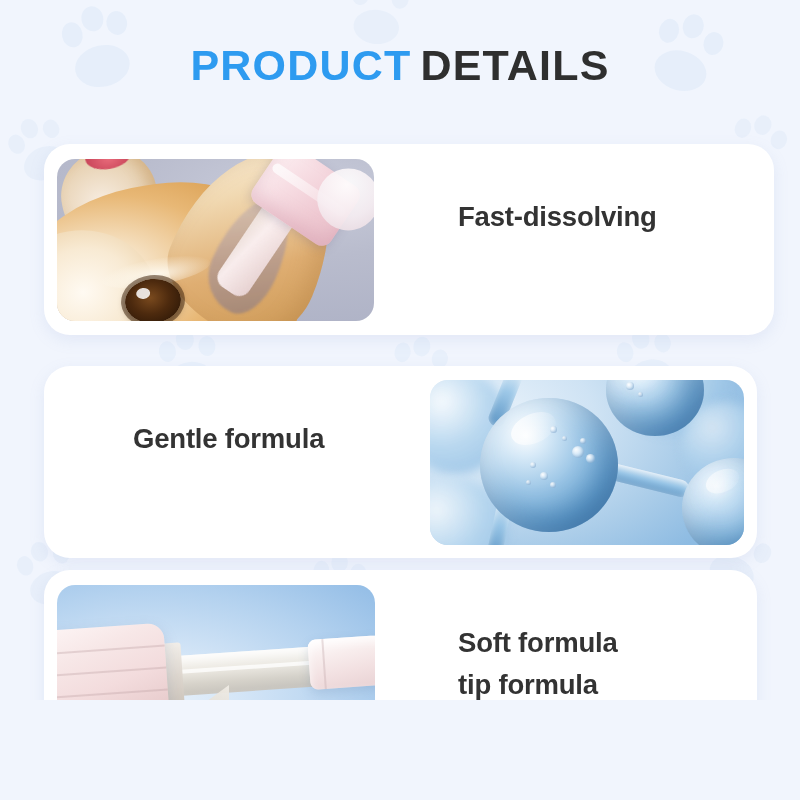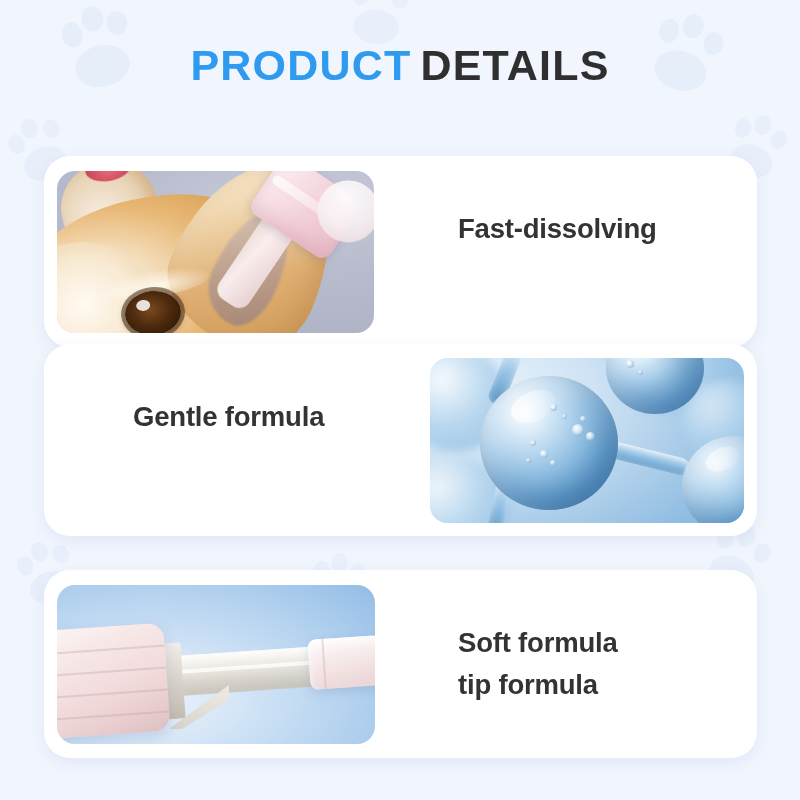--- a/index.html
+++ b/index.html
@@ -10,21 +10,21 @@
     width: 800px;
     height: 800px;
     overflow: hidden;
     font-family: "Liberation Sans", sans-serif;
     background: #f1f5fd;
   }
 
   #page {
     position: relative;
     width: 800px;
-    height: 800px;
+    height: 700px;
     background: #f1f5fd;
     overflow: hidden;
   }
 
   
   .paw-layer {
     position: absolute;
     inset: 0;
     pointer-events: none;
   }
@@ -58,22 +58,22 @@
   .card {
     position: absolute;
     left: 44px;
     width: 713px;
     background: #ffffff;
     border-radius: 26px;
     box-shadow: 0 5px 16px rgba(120, 150, 200, 0.13);
     overflow: hidden;
     z-index: 2;
   }
-  #card-1 { top: 156px;  height: 191px; }
-  #card-2 { top: 344px;  height: 192px; }
+  #card-1 { top: 144px;  height: 191px; padding-left: 17px; }
+  #card-2 { top: 366px;  height: 192px; }
   #card-3 { top: 570px;  height: 188px; }
 
   .photo {
     position: absolute;
     border-radius: 18px;
     overflow: hidden;
   }
   .photo.left  { left: 13px; }
   .photo.right { right: 13px; }
 

